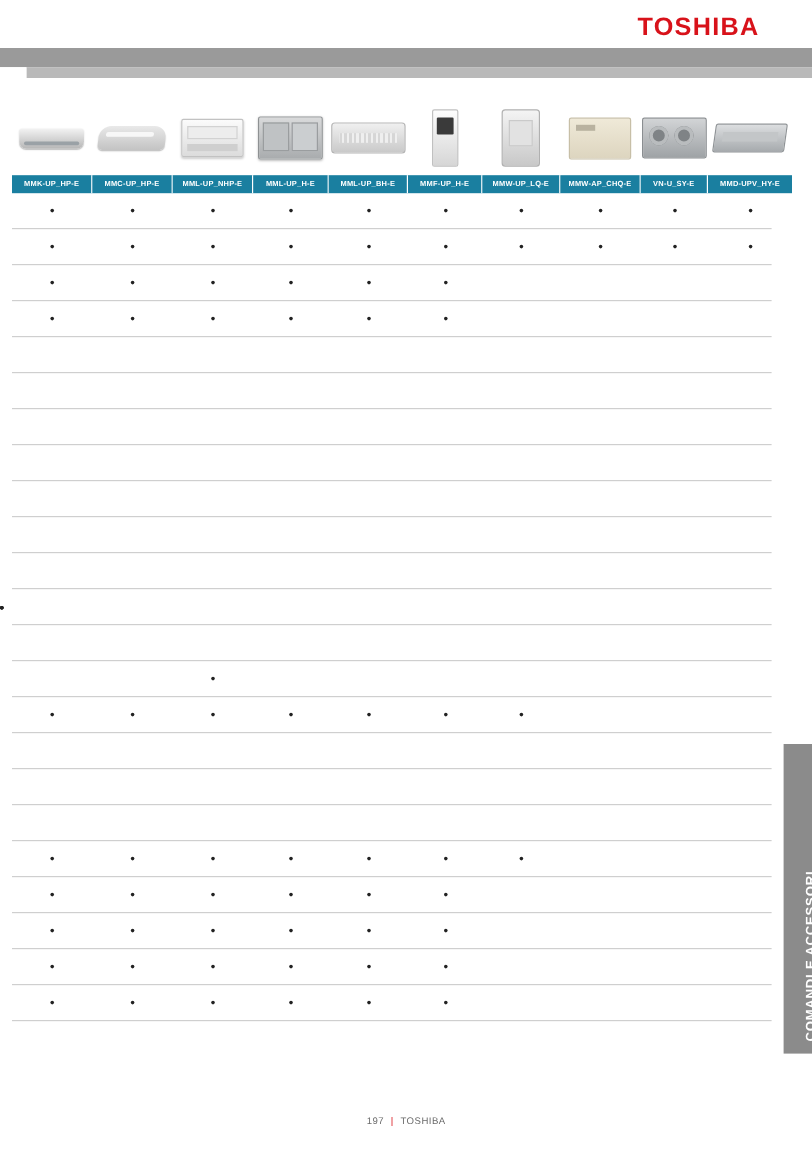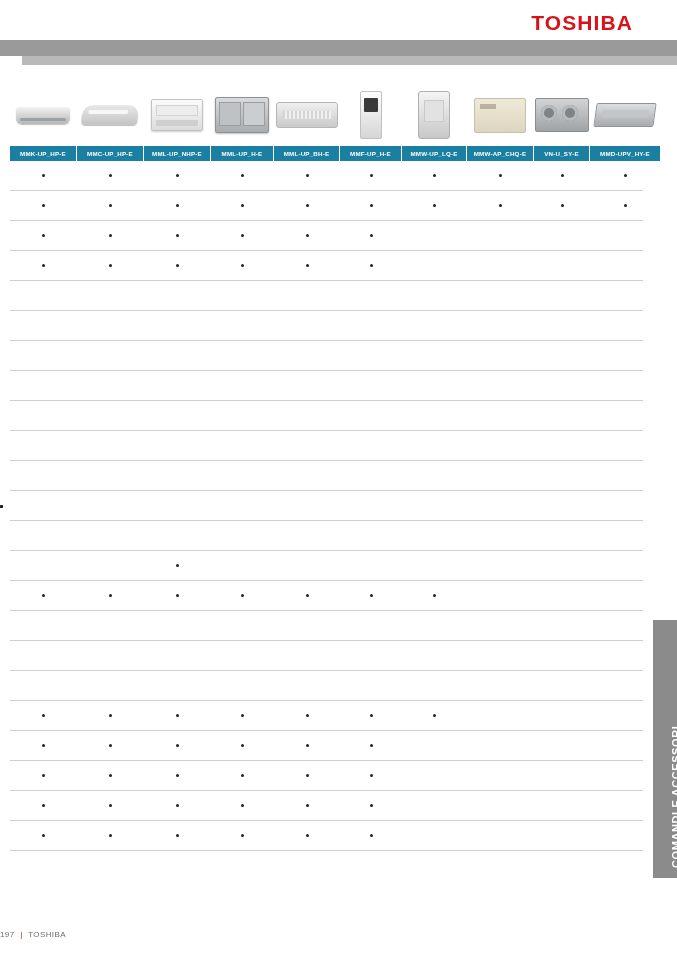--- a/index.html
+++ b/index.html
@@ -277,20 +277,21 @@
     background: #222222;
     border-radius: 50%;
   }
 
   
   .footer {
     position: absolute;
     left: 0;
     top: 930px;
     width: 677px;
+    text-align: center;
     font-size: 8px;
     color: #6b6b6b;
     letter-spacing: 0.4px;
   }
   .footer .pg { color: #6b6b6b; }
   .footer .sep { color: #d8121a; margin: 0 3px; }
 </style>
 </head>
 <body>
 

